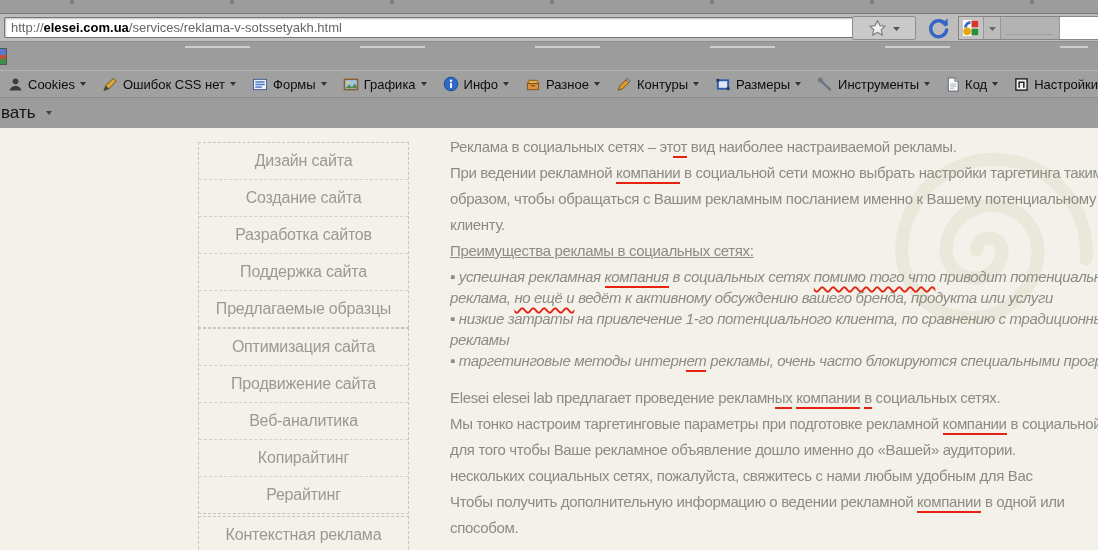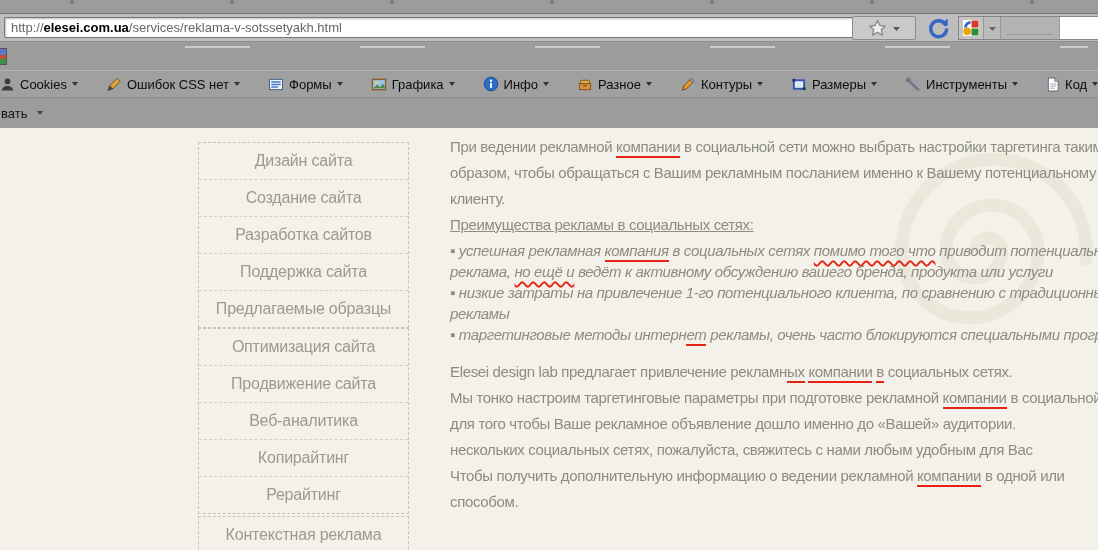--- a/index.html
+++ b/index.html
@@ -27,26 +27,26 @@
   .gcaret{width:16px;display:flex;align-items:center;justify-content:center;background:#bcbcbc;border-right:1px solid #979797;}
   .gfield{flex:1;position:relative;background:#b3b3b3;}
   .gfield::after{content:"";position:absolute;left:6px;bottom:4px;width:46px;border-bottom:1px dotted #8a8a8a;}
   .gfield-white{width:38px;background:#fff;border-left:1px solid #9a9a9a;}
   .strip2{height:28px;background:#9c9c9c;position:relative;}
   .strip2::before{content:"";position:absolute;left:130px;top:4px;right:10px;height:2px;
     background:repeating-linear-gradient(90deg,transparent 0 55px,#cdcdcd 55px 120px,transparent 120px 175px);}
   .mini-frag{position:absolute;left:0;top:6px;width:6px;height:15px;
     background:linear-gradient(#5b79c9 0 40%,#c94e3a 40% 70%,#3f8f4a 70% 100%);border:1px solid #555;border-left:none;}
   .wdrow{height:26px;background:#a0a0a0;border-top:1px solid #b5b5b5;border-bottom:1px solid #8c8c8c;
-    display:flex;align-items:center;gap:28px;font-size:13px;color:#0c0c0c;white-space:nowrap;}
+    display:flex;align-items:center;padding-left:8px;gap:16px;font-size:13px;color:#0c0c0c;white-space:nowrap;}
   .wd-item{display:flex;align-items:center;gap:5px;cursor:default;}
   .wd-item svg{display:block;}
   .caret{display:block;}
   .partialrow{height:30px;background:#9c9c9c;border-bottom:2px solid #6d6d6d;
-    display:flex;align-items:center;gap:10px;padding-left:1px;font-size:13px;color:#141414;}
+    display:flex;align-items:center;gap:10px;padding-left:1px;font-size:17px;color:#141414;}
   
   .content{position:absolute;top:128px;left:0;width:1098px;height:422px;background:#f3f1ea;overflow:hidden;}
   .swirl{position:absolute;left:856px;top:-8px;opacity:.85;pointer-events:none;}
   .sidebox{position:absolute;left:198px;width:211px;border:1px dashed #c6c5bb;box-sizing:border-box;}
   .box1{top:14px;}
   .box2{top:200px;}
   .box3{top:388px;height:200px;}
   .side-item{height:36px;display:flex;align-items:center;justify-content:center;
     font-size:16px;color:#9a9a91;letter-spacing:-.2px;cursor:pointer;}
   .side-item + .side-item{border-top:1px dashed #d2d1c8;}
@@ -260,36 +260,39 @@
       <div class="side-item">Веб-аналитика</div>
       <div class="side-item">Копирайтинг</div>
       <div class="side-item">Рерайтинг</div>
     </div>
   <div class="sidebox box3">
       <div class="side-item">Контекстная реклама</div>
     </div>
 
   <div class="main">
     <div class="para">
+        <div class="tline"><span>Реклама в социальных сетях – эт</span><span class="red-u">от</span><span> вид наиболее настраиваемой рекламы.</span></div>
+      </div>
+    <div class="para">
         <div class="tline"><span>При ведении рекламной </span><span class="red-u">компании</span><span> в социальной сети можно выбрать настройки таргетинга таким</span></div>
         <div class="tline"><span>образом, чтобы обращаться с Вашим рекламным посланием именно к Вашему потенциальному</span></div>
         <div class="tline"><span>клиенту.</span></div>
       </div>
     <div class="para mt4">
         <div class="tline"><span>Преимущества рекламы в социальных сетях:</span></div>
       </div>
     <div class="bullets mt2">
         <div class="tline"><span>▪ успешная рекламная </span><span class="red-u">компания</span><span> в социальных сетях </span><span class="red-w">помимо того что</span><span> приводит потенциальных</span></div>
         <div class="tline"><span>реклама, </span><span class="red-w">но ещё и</span><span> ведёт к активному обсуждению вашего бренда, продукта или услуги</span></div>
         <div class="tline"><span>▪ низкие затраты на привлечение 1-го потенциального клиента, по сравнению с традиционными видами</span></div>
         <div class="tline"><span>рекламы</span></div>
         <div class="tline"><span>▪ таргетинговые методы интерн</span><span class="red-u">ет</span><span> рекламы, очень часто блокируются специальными программами для</span></div>
       </div>
     <div class="para mt14">
-        <div class="tline"><span>Elesei design lab предлагает привлечение рекламн</span><span class="red-u">ых</span><span> </span><span class="red-u">компании</span><span> </span><span class="red-u">в</span><span> социальных сетях.</span></div>
+        <div class="tline"><span>Elesei elesei lab предлагает проведение рекламн</span><span class="red-u">ых</span><span> </span><span class="red-u">компании</span><span> </span><span class="red-u">в</span><span> социальных сетях.</span></div>
       </div>
     <div class="para">
         <div class="tline"><span>Мы тонко настроим таргетинговые параметры при подготовке рекламной </span><span class="red-u">компании</span><span> в социальной сети,</span></div>
         <div class="tline"><span>для того чтобы Ваше рекламное объявление дошло именно до «Вашей» аудитории.</span></div>
       </div>
     <div class="para">
         <div class="tline"><span>нескольких социальных сетях, пожалуйста, свяжитесь с нами любым удобным для Вас</span></div>
         <div class="tline"><span>Чтобы получить дополнительную информацию о ведении рекламной </span><span class="red-u">компании</span><span> в одной или</span></div>
         <div class="tline"><span>способом.</span></div>
       </div>

